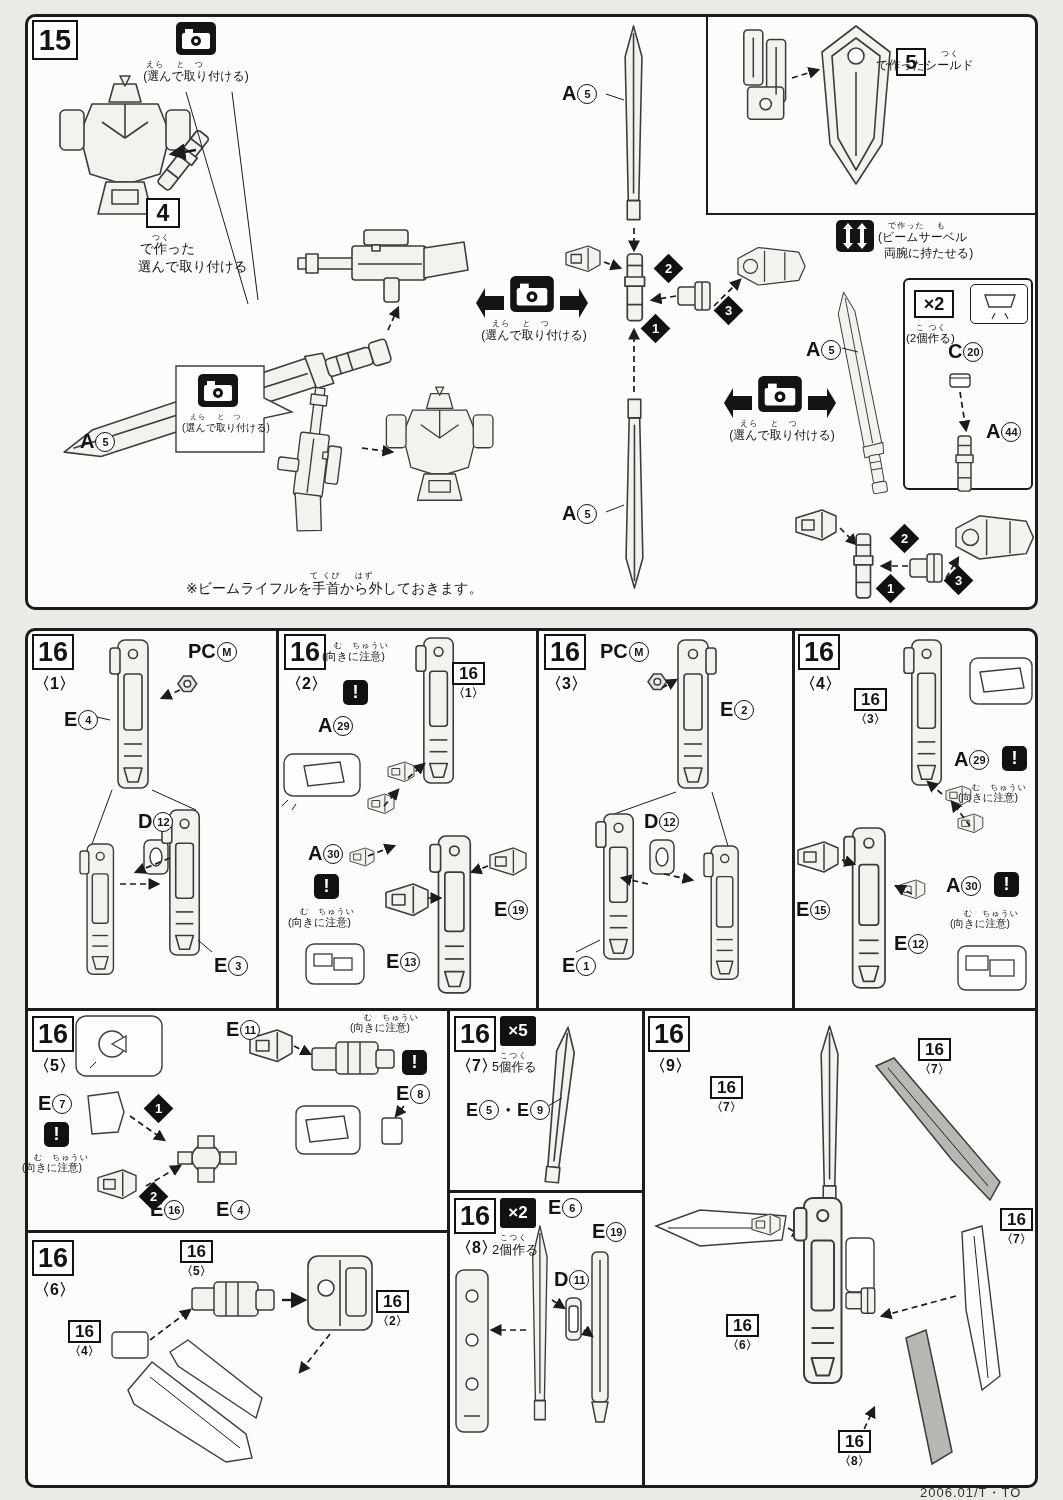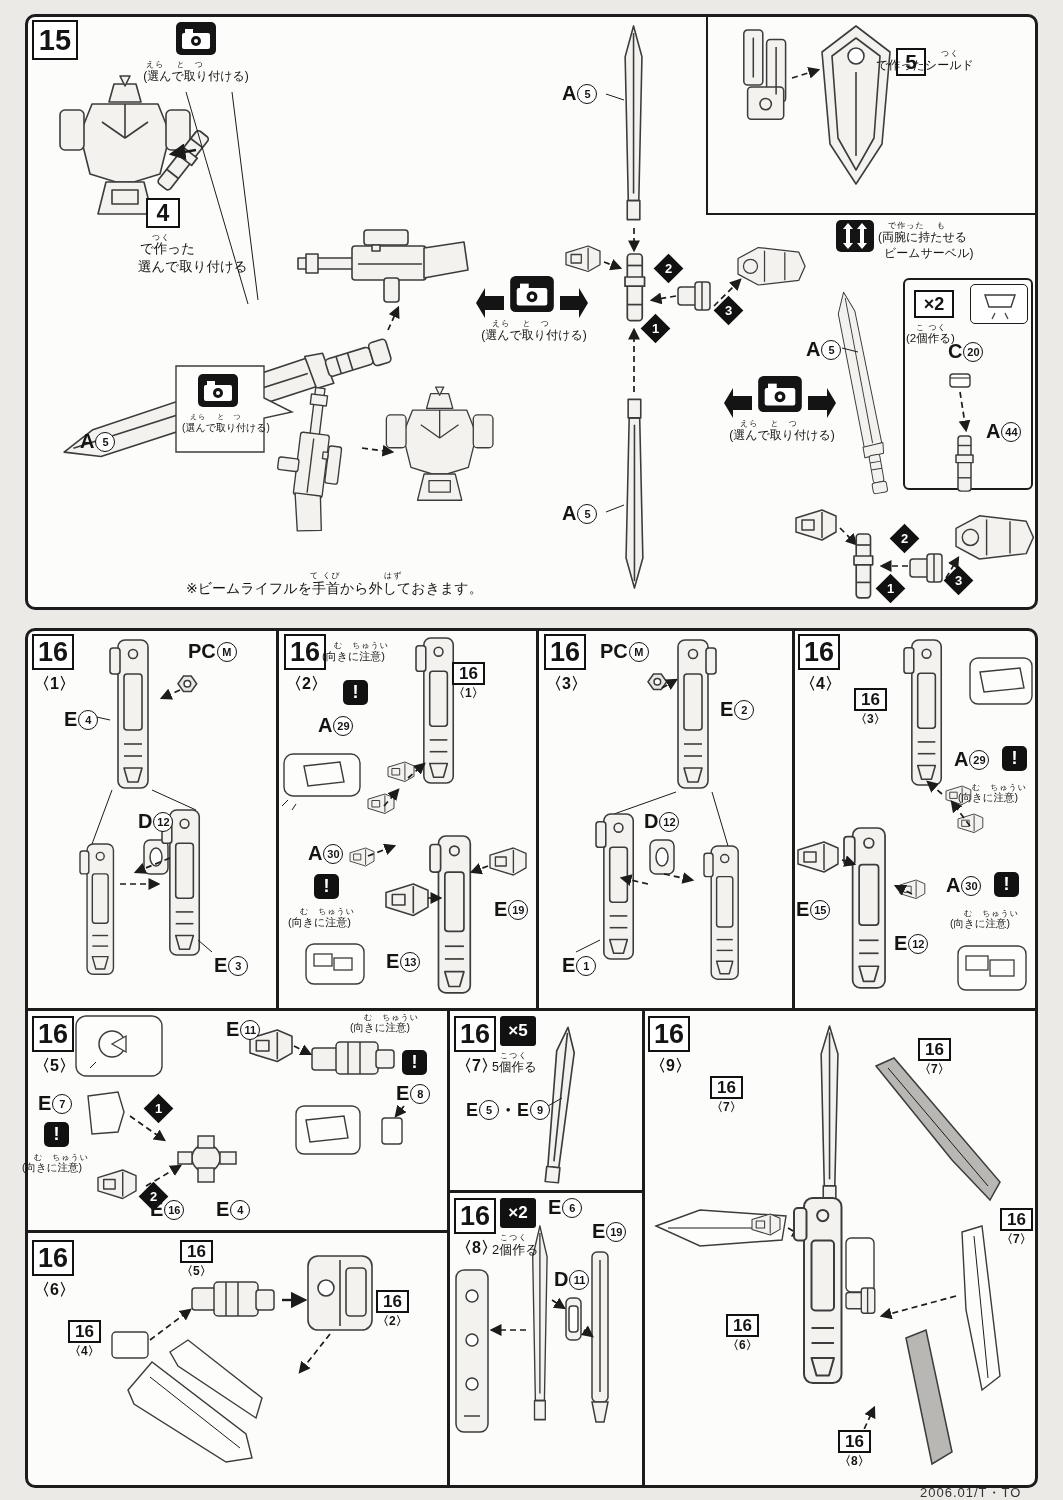--- a/index.html
+++ b/index.html
@@ -453,22 +453,22 @@
     <div class="whitebox" style="left:896px;top:48px;width:30px;height:28px;font-size:21px">5</div>
     <div class="furi" style="left:941px;top:48px">つく</div>
     <div class="cap" style="left:876px;top:57px;font-size:12px">で作ったシールド</div>
 
     <svg class="abs" style="left:836px;top:220px" width="38" height="32" viewBox="0 0 38 32">
       <rect width="38" height="32" rx="5" fill="#141414"></rect>
       <path d="M12,3 L17,9 L14,9 L14,23 L17,23 L12,29 L7,23 L10,23 L10,9 L7,9 Z" fill="#fff"></path>
       <path d="M26,3 L31,9 L28,9 L28,23 L31,23 L26,29 L21,23 L24,23 L24,9 L21,9 Z" fill="#fff"></path>
     </svg>
     <div class="furi" style="left:888px;top:220px">で作った　 も</div>
-    <div class="cap" style="left:878px;top:229px">(両腕に持たせる</div>
-    <div class="cap" style="left:884px;top:245px">ビームサーベル)</div>
+    <div class="cap" style="left:878px;top:229px">(ビームサーベル</div>
+    <div class="cap" style="left:884px;top:245px">両腕に持たせる)</div>
 
     <svg class="abs" style="left:724px;top:388px" width="28" height="30" viewBox="0 0 28 30">
         <path d="M28,8 L9,8 L9,0 L0,15 L9,30 L9,22 L28,22 Z" fill="#141414"></path>
       </svg>
     <svg class="abs" style="left:758px;top:376px" width="44" height="36" viewBox="0 0 40 33">
       <rect width="40" height="33" rx="5" fill="#141414"></rect>
         <rect x="6" y="11" width="28" height="16" rx="2" fill="#fff"></rect>
       <rect x="9" y="7" width="8" height="5" fill="#fff"></rect>
         <circle cx="20" cy="19" r="5" fill="#141414"></circle>
         <circle cx="20" cy="19" r="2" fill="#fff"></circle>
@@ -507,21 +507,21 @@
         <span>2</span>
       </div>
     <div class="dia" style="left:880px;top:578px">
         <span>1</span>
       </div>
     <div class="dia" style="left:948px;top:570px">
         <span>3</span>
       </div>
 
     <div class="furi" style="left:310px;top:570px">て くび</div>
-    <div class="furi" style="left:384px;top:570px">はず</div>
+    <div class="furi" style="left:355px;top:570px">はず</div>
     <div class="cap" style="left:186px;top:580px;font-size:14px">※ビームライフルを手首から外しておきます。</div>
 
     <div class="stepbox" style="left:32px;top:634px;width:42px;height:36px;font-size:27px">16</div>
     <div class="sub" style="left:34px;top:674px">〈1〉</div>
     <div class="plabel" style="left:188px;top:640px">
         <span class="pp">PC</span>
         <span class="circ">M</span>
       </div>
     <div class="plabel" style="left:64px;top:708px">
         <span class="pp">E</span>

